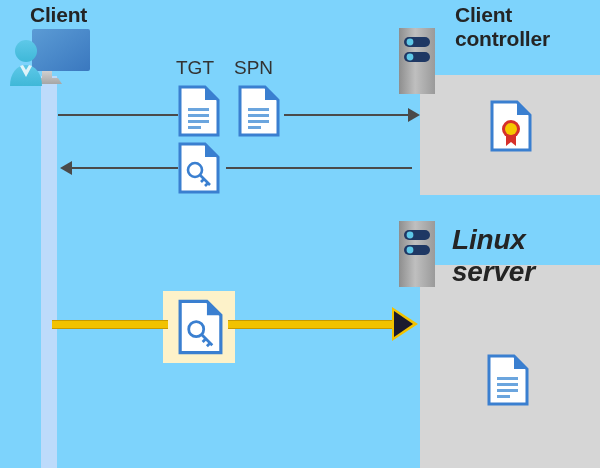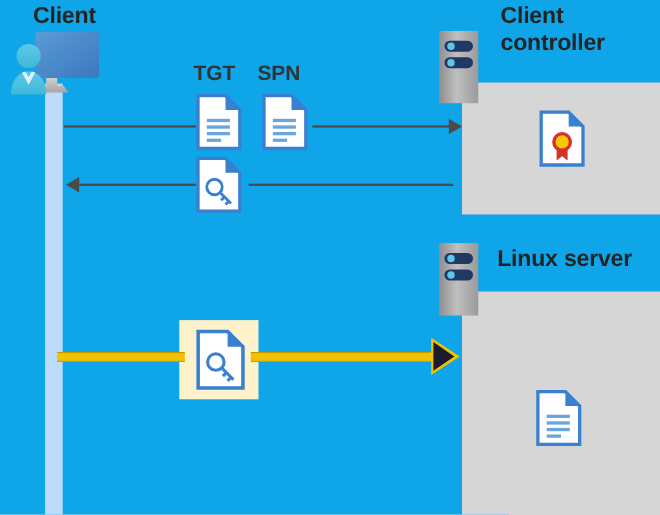--- a/index.html
+++ b/index.html
@@ -2,35 +2,35 @@
 <html><head>
 <meta charset="utf-8">
 <style>
   html,body{margin:0;padding:0;}
   body{
     width:600px;height:468px;
     background:#ffffff;
     font-family:"Liberation Sans", sans-serif;
     overflow:hidden;
   }
-  #stage{position:relative;width:600px;height:468px;background:#0ea5e9;}
+  #stage{position:relative;width:600px;height:468px;background:#7dd3fc;}
 
   
   .abs{position:absolute;}
 
   
   .title{
     font-weight:bold;
     color:#242424;
     letter-spacing:-0.2px;
     line-height:1.15;
   }
   #client-title{left:30px;top:3px;font-size:21px;}
   #dc-title{left:455px;top:3px;font-size:21px;width:140px;}
-  #linux-title{left:452px;top:224px;font-size:21px;}
+  #linux-title{left:452px;top:224px;font-size:28px;font-style:italic;}
 
   
   #lifeline{
     left:41px;top:76px;width:16px;height:392px;
     background:#bddbfb;
   }
 
   
   #client-icon{left:8px;top:26px;width:84px;height:66px;}
 
@@ -76,21 +76,21 @@
     border-left:26px solid #f2c200;
   }
   #y-head-in{
     left:394px;top:311px;width:0;height:0;
     border-top:13px solid transparent;
     border-bottom:13px solid transparent;
     border-left:19px solid #1b1b2e;
   }
 
   
-  .doclabel{font-size:19px;color:#333;font-weight:bold;}
+  .doclabel{font-size:19px;color:#333;}
   #tgt-label{left:176px;top:57px;}
   #spn-label{left:234px;top:57px;}
   #keytab-label{left:438px;top:418px;font-size:21px;color:#333;}
 
   svg{display:block;}
 </style>
 </head>
 <body>
 
 <div id="stage">

